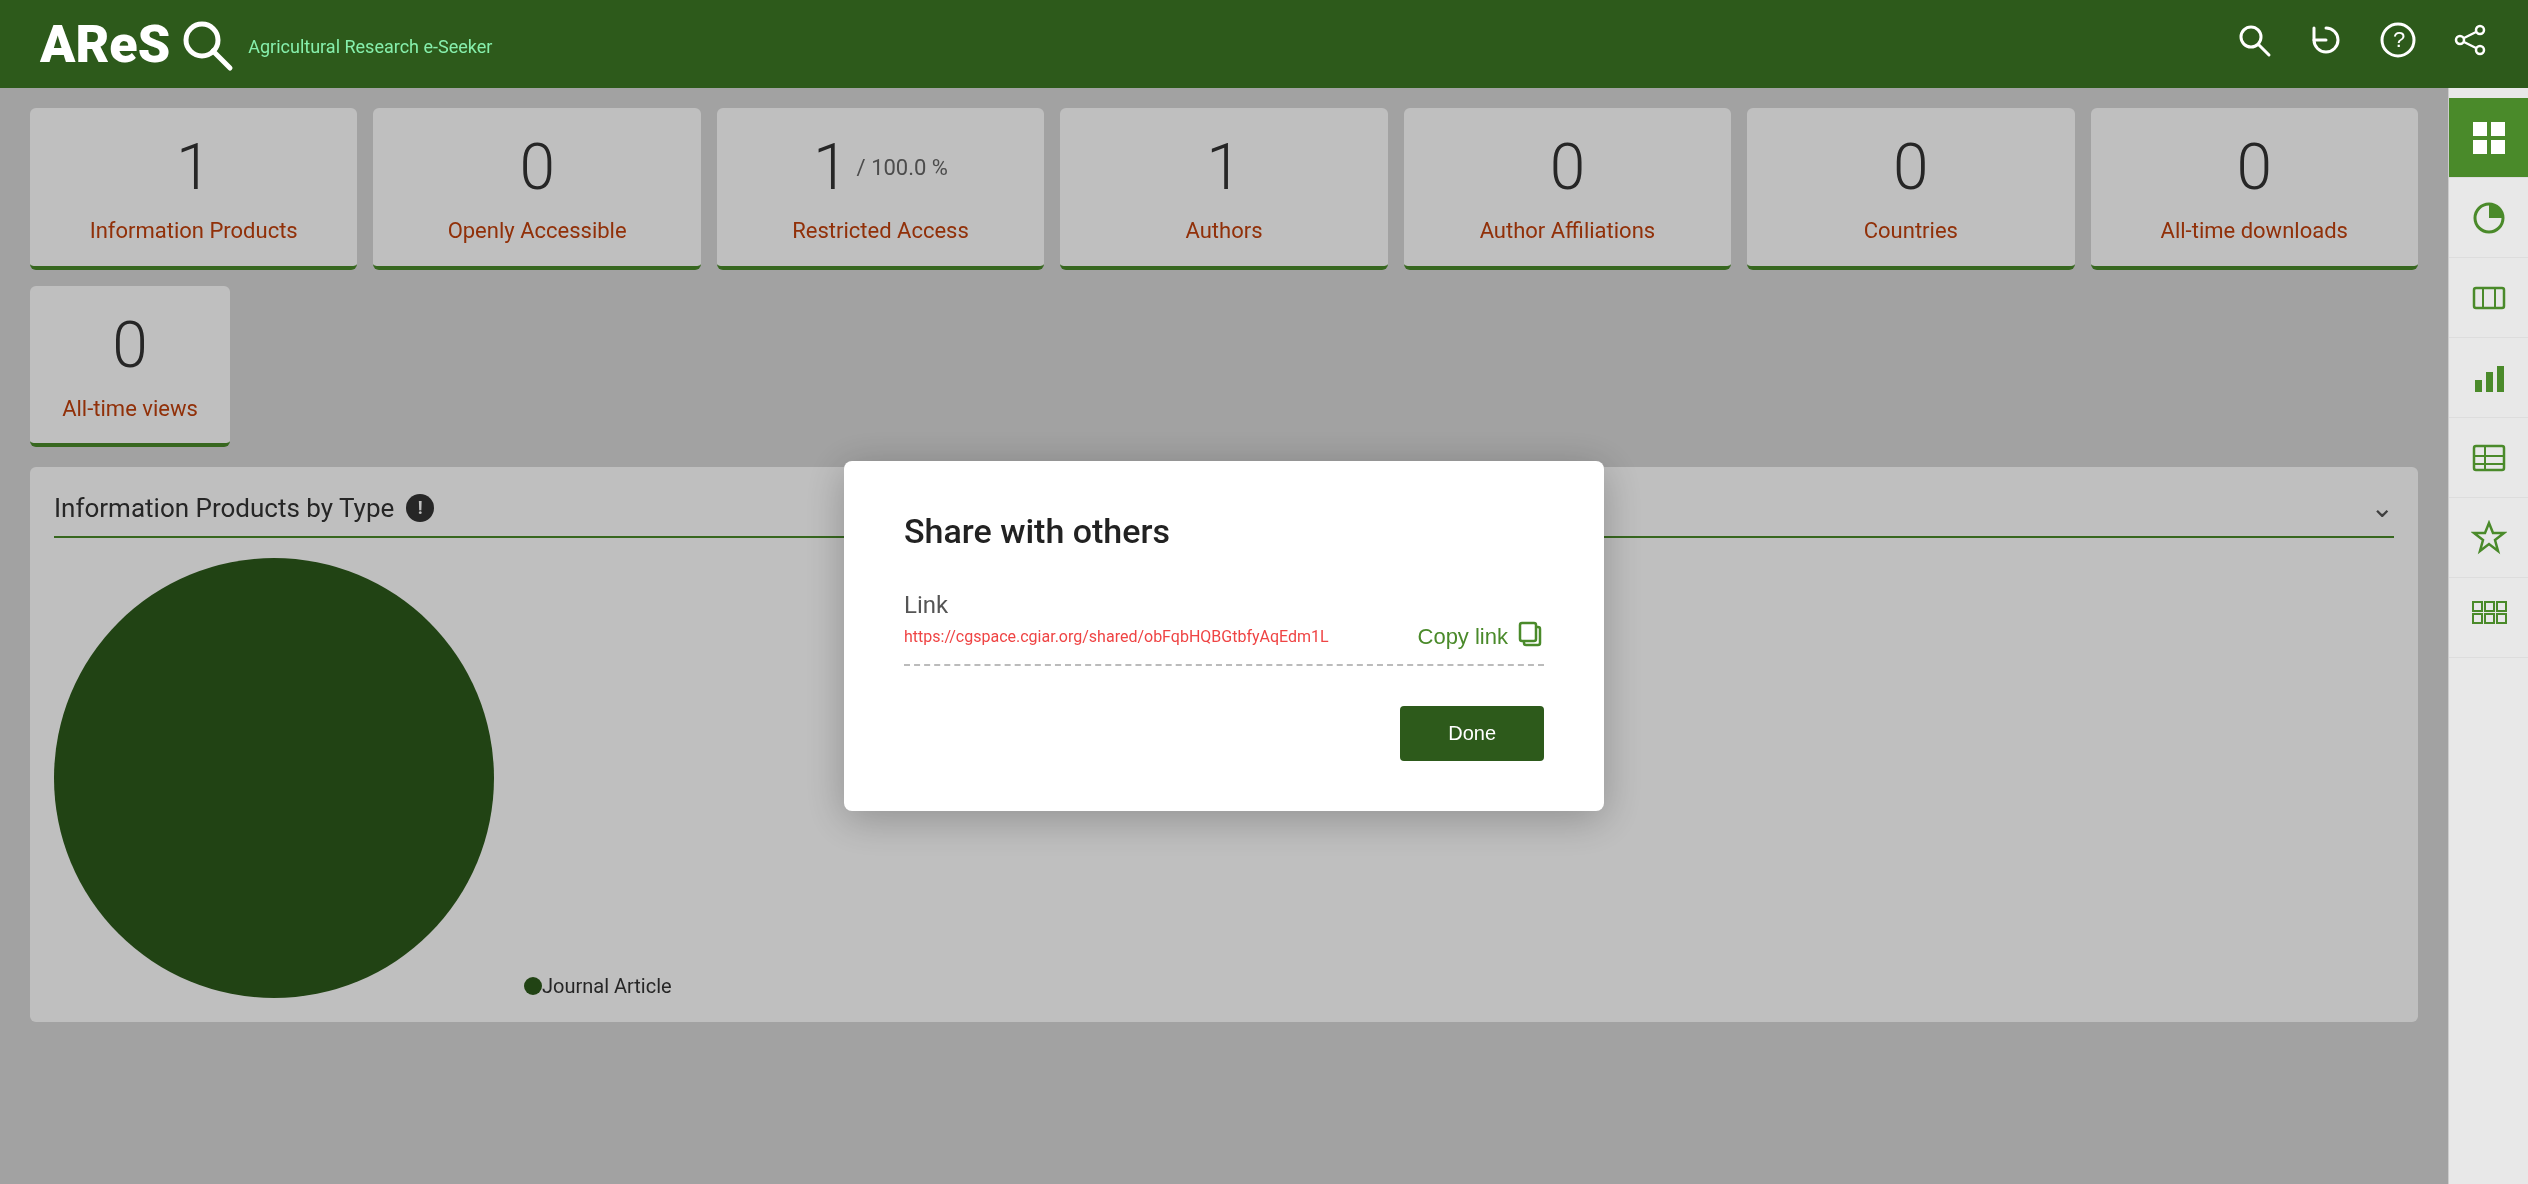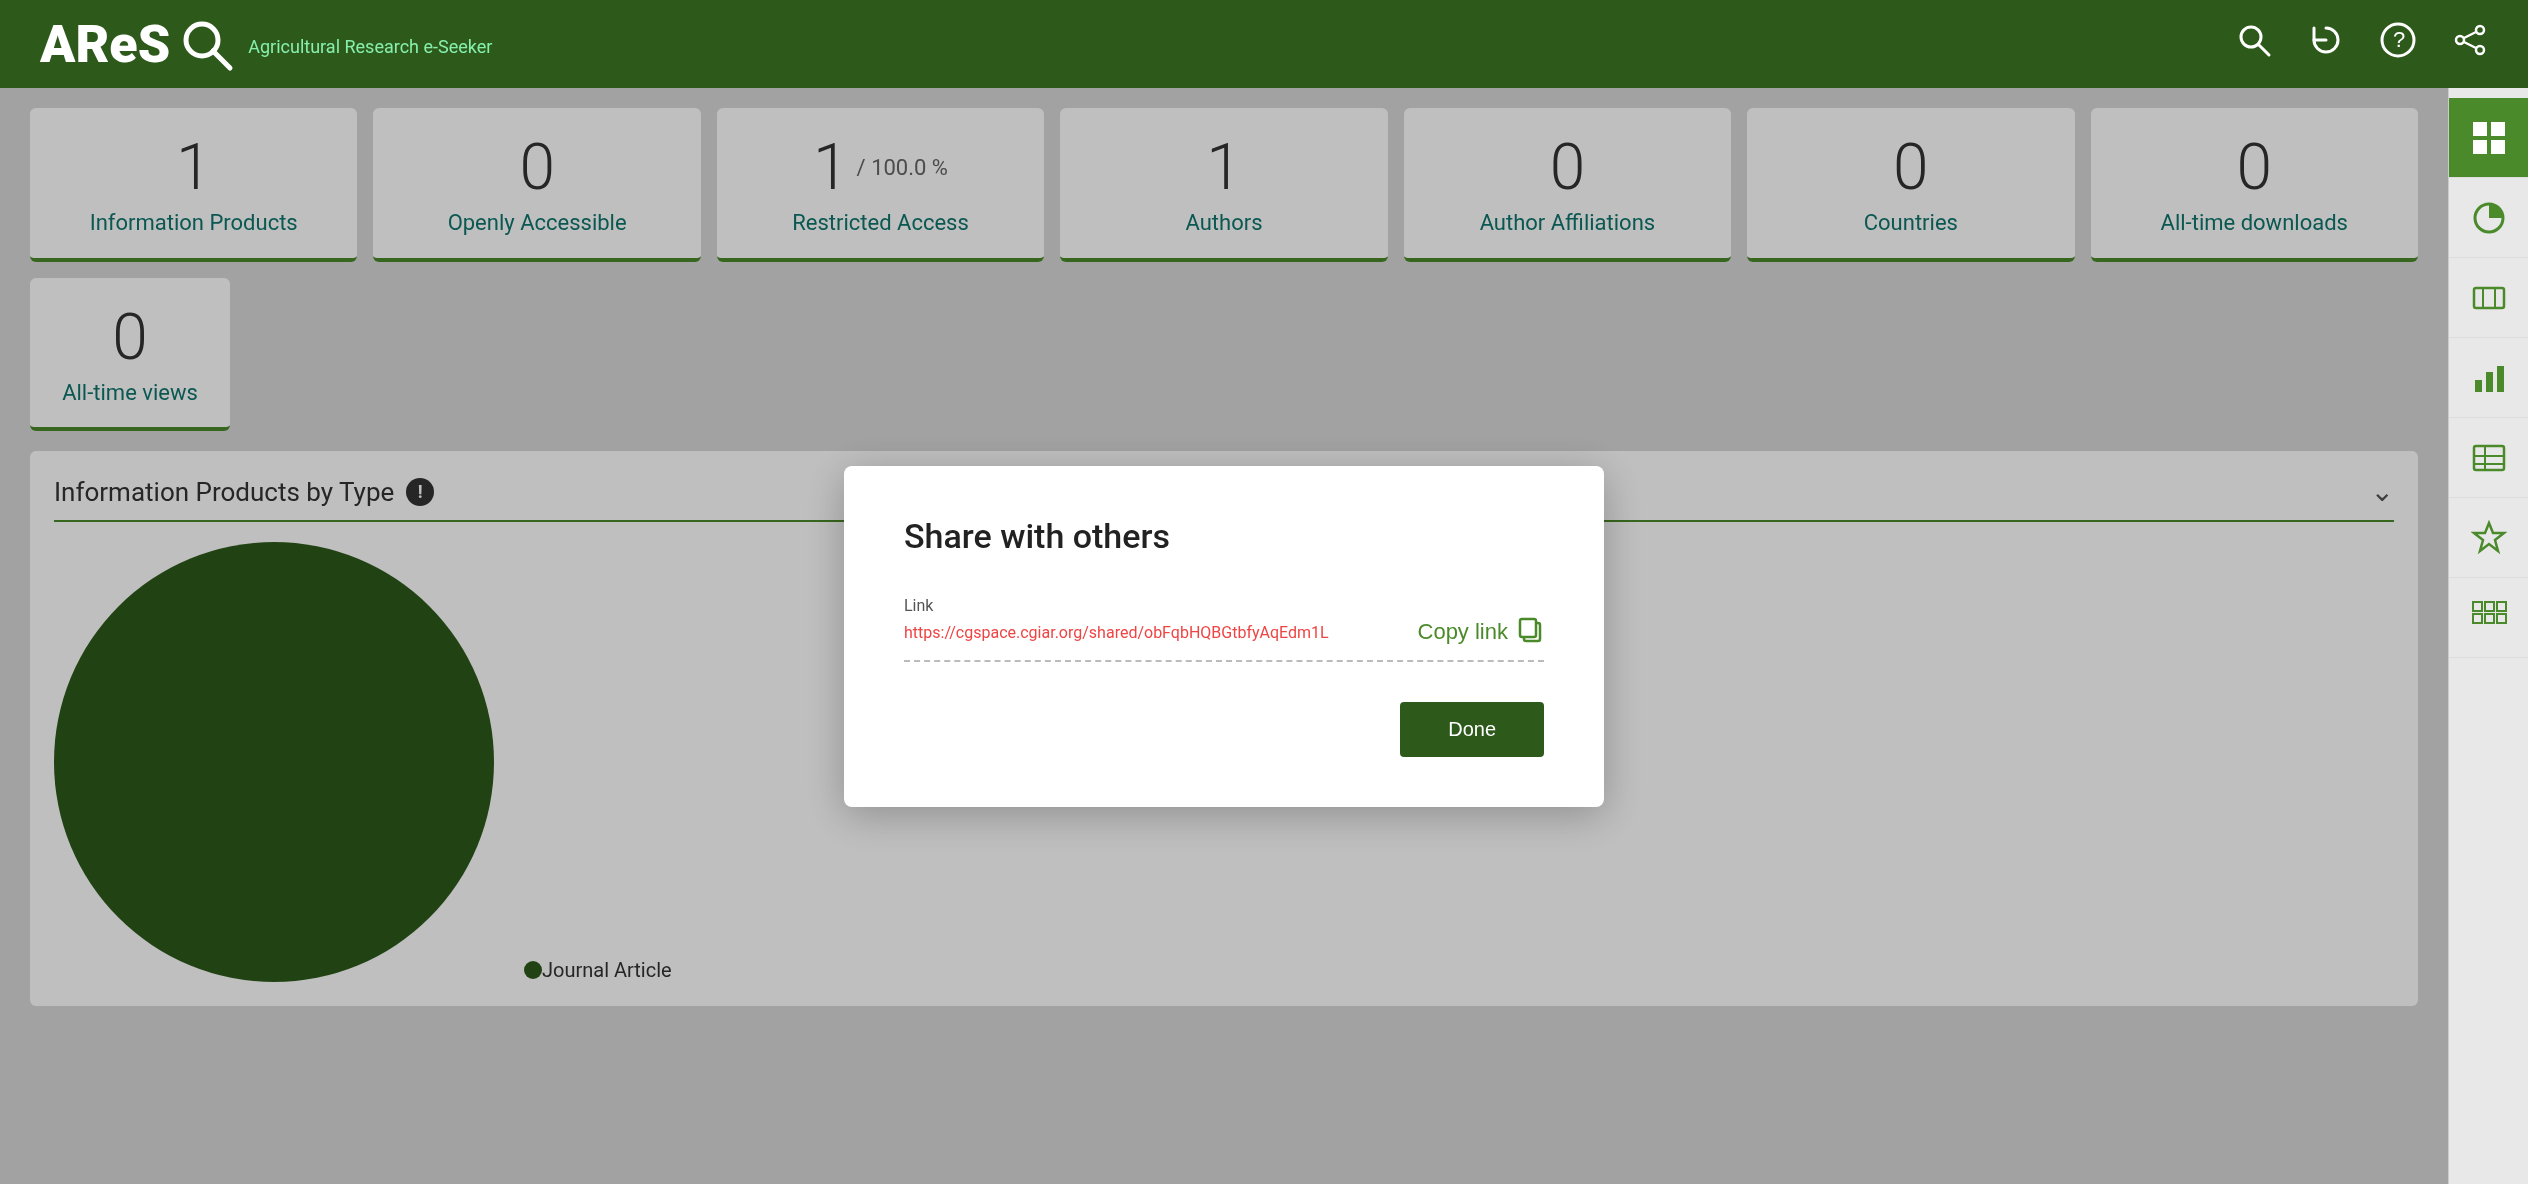--- a/index.html
+++ b/index.html
@@ -69,22 +69,22 @@
       justify-content: center;
       gap: 8px;
     }
     .stat-suffix {
       font-size: 22px;
       color: #666;
       font-weight: normal;
     }
     .stat-label {
       font-size: 22px;
-      color: #0f766e;
-      margin-top: 9px;
+      color: #c2410c;
+      margin-top: 17px;
       line-height: 1.3;
     }
 
     
     .stats-row-2 {
       display: flex;
       gap: 16px;
       margin-bottom: 20px;
     }
     .stat-card-small {
@@ -214,21 +214,21 @@
       padding: 50px 60px 50px;
       box-shadow: 0 8px 40px rgba(0,0,0,0.25);
     }
     .modal-title {
       font-size: 34px;
       font-weight: 500;
       color: #222;
       margin-bottom: 40px;
     }
     .modal-field-label {
-      font-size: 16px;
+      font-size: 24px;
       color: #555;
       margin-bottom: 0;
     }
     .modal-link-row {
       display: flex;
       align-items: center;
       justify-content: space-between;
       border-bottom: 2px dashed #bbb;
       padding-bottom: 10px;
       margin-bottom: 40px;

